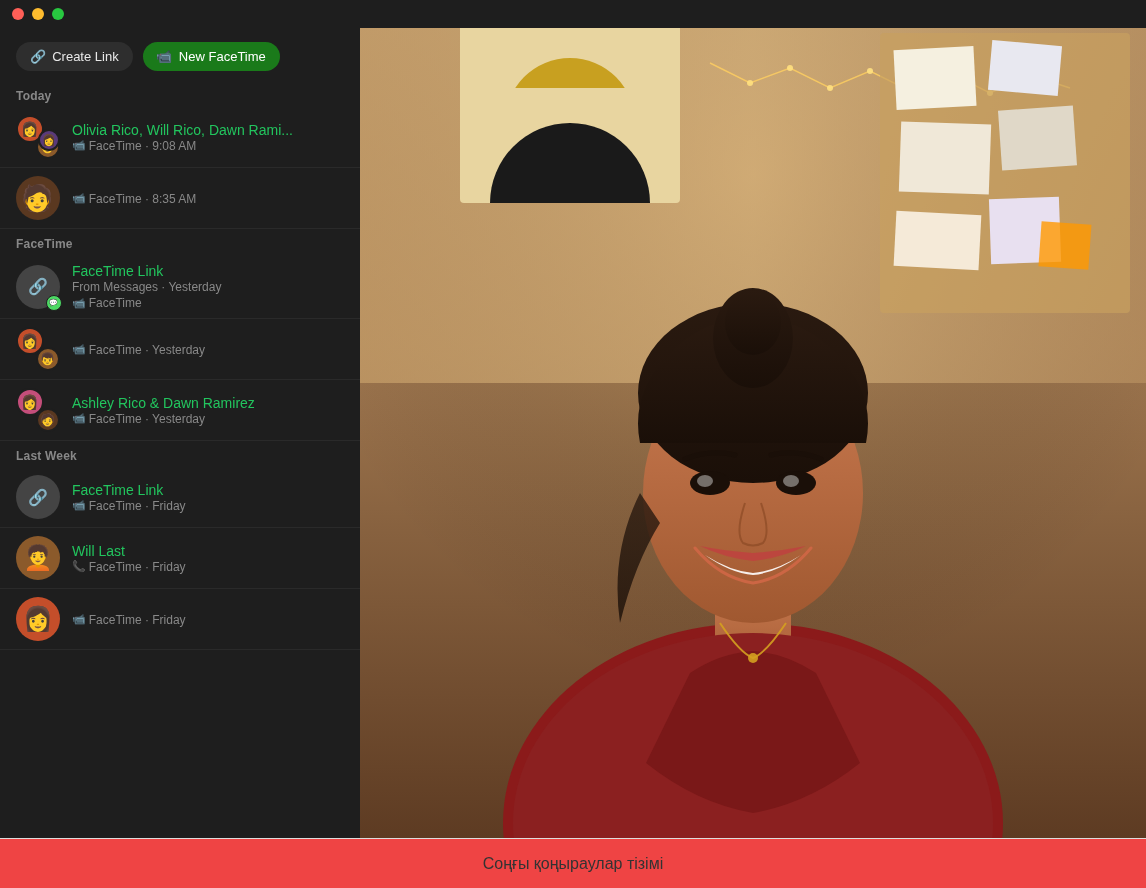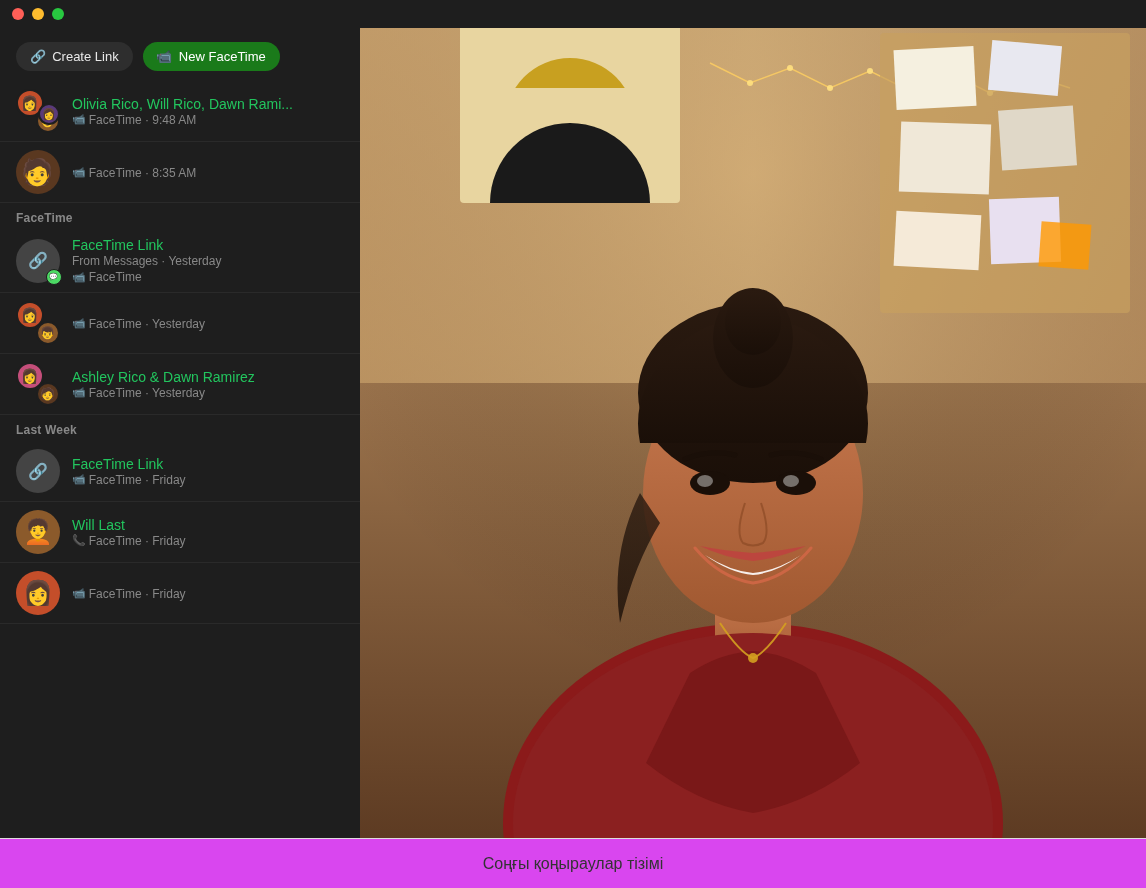--- a/index.html
+++ b/index.html
@@ -198,21 +198,21 @@
     .video-area {
       flex: 1;
       position: relative;
       background: #000;
       overflow: hidden;
     }
 
     
     .annotation-bar {
       height: 50px;
-      background: #d946ef;
+      background: #ef4444;
       display: flex;
       align-items: center;
       justify-content: center;
       border-top: 1px solid #ddd;
       flex-shrink: 0;
     }
     .annotation-text {
       font-size: 16px;
       color: #333;
       font-family: -apple-system, sans-serif;
@@ -263,38 +263,39 @@
       <button class="btn-create-link">
         <span>🔗</span>
         <span>Create Link</span>
       </button>
       <button class="btn-new-facetime">
         <span>📹</span>
         <span>New FaceTime</span>
       </button>
     </div>
 
+    <div class="section-label">Today</div>
 
     <div class="call-row">
       <div class="multi-avatar">
         <div class="multi-av1" style="background:#c44e2a;">
           <span style="font-size:14px;">👩</span>
         </div>
         <div class="multi-av2" style="background:#8b5a2b;">
           <span style="font-size:12px;">👦</span>
         </div>
         <div class="multi-av3" style="background:#5a3a7a;">
           <span style="font-size:11px;">👩</span>
         </div>
       </div>
       <div class="call-info">
         <div class="call-name">Olivia Rico, Will Rico, Dawn Rami...</div>
         <div class="call-sub">
           <span class="icon-video">📹</span>
-          <span>FaceTime · 9:48 AM</span>
+          <span>FaceTime · 9:08 AM</span>
         </div>
       </div>
     </div>
 
     <div class="call-row">
       <div class="avatar" style="background:#5a3820; font-size:26px;">
         <span>🧑</span>
       </div>
       <div class="call-info">
         <div class="call-sub">

